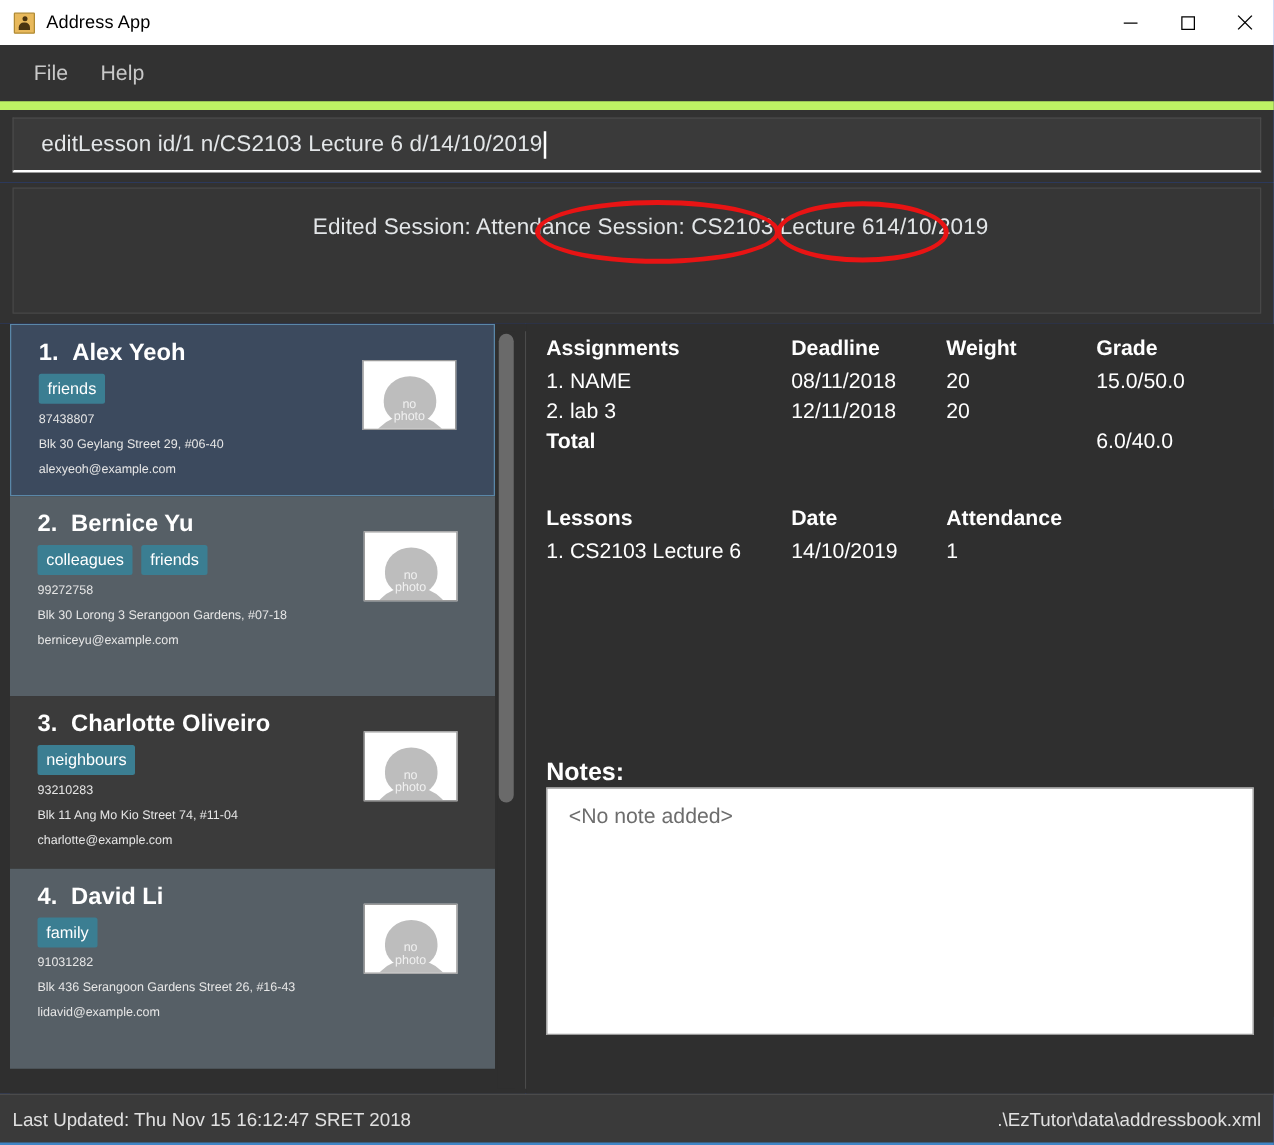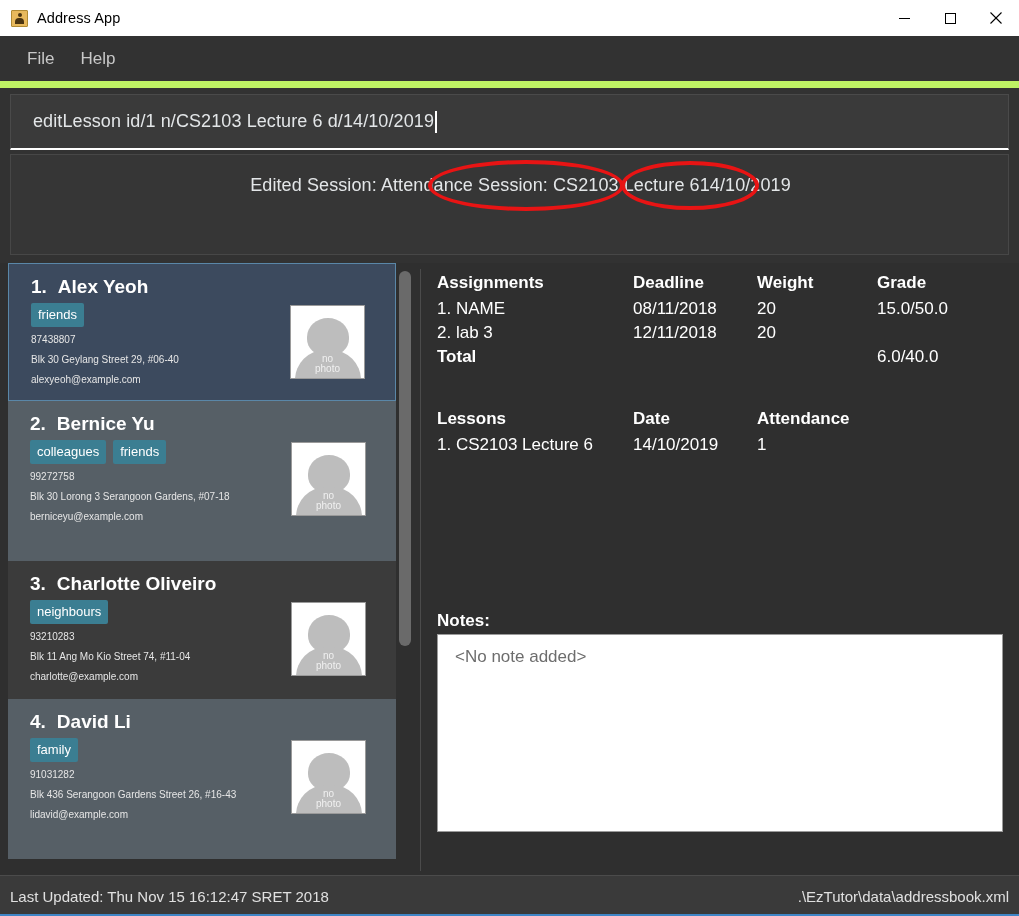--- a/index.html
+++ b/index.html
@@ -80,21 +80,21 @@
   }
 
   
   .cmdwrap {
     flex: 0 0 58px;
     background: #323232;
     padding: 6px 10px 0 10px;
     box-sizing: border-box;
   }
   .cmdbox {
-    height: 56px;
+    height: 44px;
     background: #3a3a3a;
     border: 1px solid #4a4a4a;
     border-bottom: 2px solid #ffffff;
     box-sizing: border-box;
     display: flex; align-items: center;
     padding-left: 22px;
     position: relative;
   }
   .cmdtext {
     font-size: 18px; color: #e3e6e8;
@@ -171,22 +171,22 @@
     font-size: 13px; line-height: 1;
     padding: 5px 7px 6px 7px;
     border-radius: 2px;
   }
   .card-line {
     font-size: 10px; color: #e6e6e6;
     line-height: 20px;
     max-width: 268px;
   }
   .photo {
-    position: absolute; right: 30px; top: 41px;
-    width: 75px; height: 74px;
+    position: absolute; right: 30px; top: 28px;
+    width: 75px; height: 56px;
     background: #ffffff;
     border: 1px solid #9a9a9a;
     box-sizing: border-box;
     overflow: hidden;
   }
   .photo .silhouette {
     position: absolute; left: 50%; top: 12px;
     transform: translateX(-50%);
     width: 42px; height: 38px; border-radius: 50% 50% 45% 45%;
     background: #bdbdbd;
@@ -243,21 +243,21 @@
   }
   table.detail td.hdr { font-weight: bold; padding-bottom: 6px; }
   .c0 { width: 196px; }
   .c1 { width: 124px; }
   .c2 { width: 120px; }
   .c3 { width: auto; }
   .spacer-row td { height: 32px; }
 
   .notes-label {
     position: absolute; left: 16px; top: 348px;
-    font-size: 17px; font-weight: bold; color: #ffffff;
+    font-size: 20px; font-weight: bold; color: #ffffff;
   }
   .notesbox {
     position: absolute; left: 16px; top: 371px;
     right: 16px; height: 198px;
     background: #ffffff;
     border: 1px solid #9a9a9a;
     box-sizing: border-box;
     padding: 12px 0 0 17px;
   }
   .notes-placeholder {

